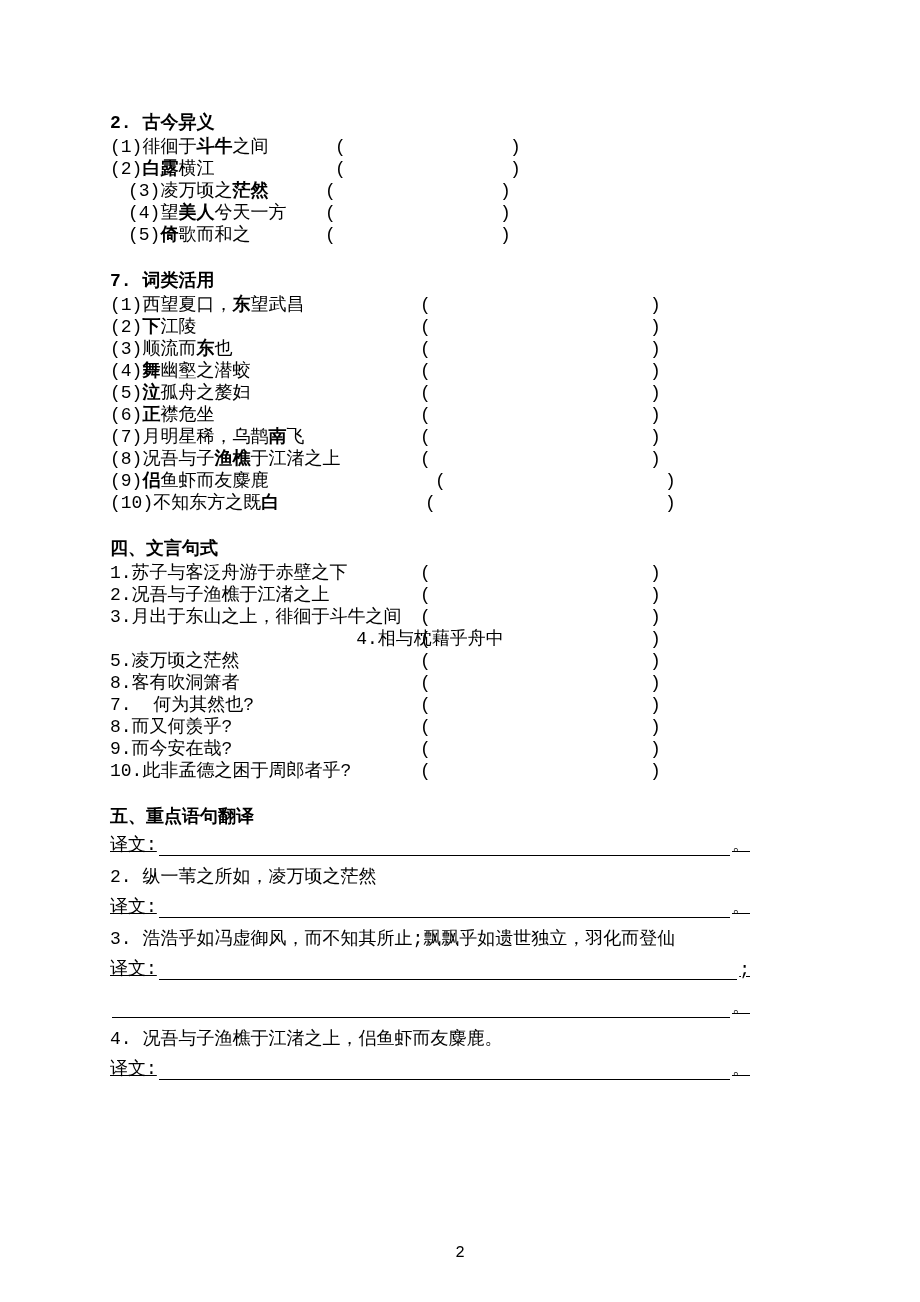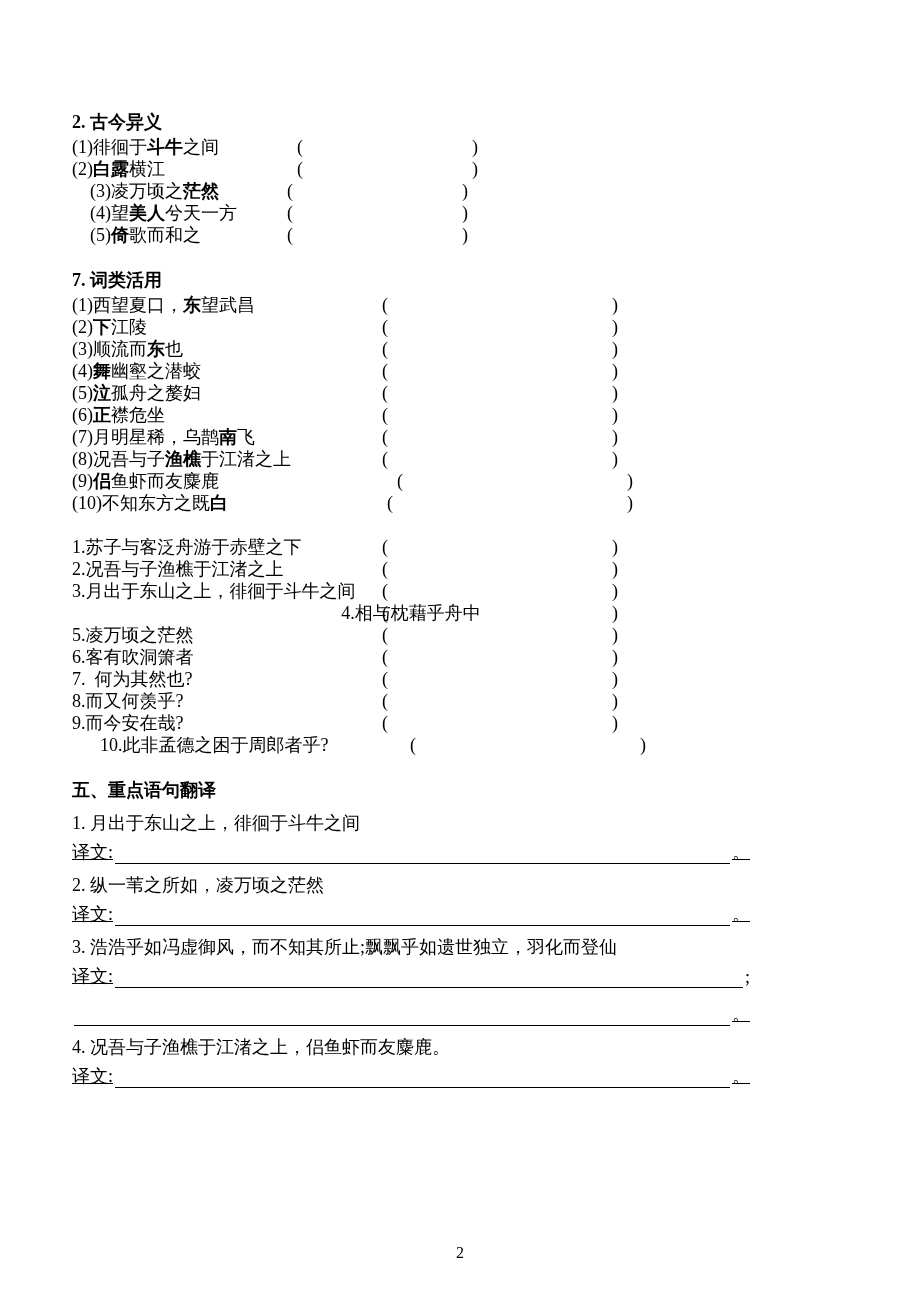--- a/index.html
+++ b/index.html
@@ -6,22 +6,23 @@
     margin: 0;
     padding: 0;
     background: #fff;
     font-family: "SimSun", "Songti SC", serif;
     color: #000;
   }
   .page {
     width: 920px;
     min-height: 1302px;
     box-sizing: border-box;
-    padding: 110px 170px 40px 72px;
+    padding: 110px 170px 40px 110px;
     position: relative;
+    font-family: Liberation Mono, monospace;
   }
   .section-title {
     font-weight: bold;
     font-size: 18px;
     margin-bottom: 2px;
   }
   .block {
     margin-bottom: 22px;
   }
   .row {
@@ -179,20 +180,21 @@
         <div class="row indent-0" style="position: relative; height: 22px;">
           <span class="label">(10)不知东方之既<span class="bold">白</span></span>
           <span style="flex: 0 0 auto;"></span>
           <span class="paren-open" style="position: absolute; left: 315px;">(</span>
           <span class="paren-close" style="position: absolute; left: 555px;">)</span>
         </div>
       </div>
   </div>
 
   <div class="block">
+    <div class="section-title">四、文言句式</div>
     <div id="section4-items">
         <div class="row indent-0" style="position: relative; height: 22px;">
           <span class="label">1.苏子与客泛舟游于赤壁之下</span>
           <span style="flex: 0 0 auto;"></span>
           <span class="paren-open" style="position: absolute; left: 310px;">(</span>
           <span class="paren-close" style="position: absolute; left: 540px;">)</span>
         </div>
         <div class="row indent-0" style="position: relative; height: 22px;">
           <span class="label">2.况吾与子渔樵于江渚之上</span>
           <span style="flex: 0 0 auto;"></span>
@@ -211,21 +213,21 @@
           <span class="paren-open" style="position: absolute; left: 310px;">(</span>
           <span class="paren-close" style="position: absolute; left: 540px;">)</span>
         </div>
         <div class="row indent-0" style="position: relative; height: 22px;">
           <span class="label">5.凌万顷之茫然</span>
           <span style="flex: 0 0 auto;"></span>
           <span class="paren-open" style="position: absolute; left: 310px;">(</span>
           <span class="paren-close" style="position: absolute; left: 540px;">)</span>
         </div>
         <div class="row indent-0" style="position: relative; height: 22px;">
-          <span class="label">6.客有吹洞箫者</span>
+          <span class="label">8.客有吹洞箫者</span>
           <span style="flex: 0 0 auto;"></span>
           <span class="paren-open" style="position: absolute; left: 310px;">(</span>
           <span class="paren-close" style="position: absolute; left: 540px;">)</span>
         </div>
         <div class="row indent-0" style="position: relative; height: 22px;">
           <span class="label">7.  何为其然也?</span>
           <span style="flex: 0 0 auto;"></span>
           <span class="paren-open" style="position: absolute; left: 310px;">(</span>
           <span class="paren-close" style="position: absolute; left: 540px;">)</span>
         </div>
@@ -234,33 +236,32 @@
           <span style="flex: 0 0 auto;"></span>
           <span class="paren-open" style="position: absolute; left: 310px;">(</span>
           <span class="paren-close" style="position: absolute; left: 540px;">)</span>
         </div>
         <div class="row indent-0" style="position: relative; height: 22px;">
           <span class="label">9.而今安在哉?</span>
           <span style="flex: 0 0 auto;"></span>
           <span class="paren-open" style="position: absolute; left: 310px;">(</span>
           <span class="paren-close" style="position: absolute; left: 540px;">)</span>
         </div>
-        <div class="row indent-0" style="position: relative; height: 22px; margin-left: 28px;">
+        <div class="row indent-0" style="position: relative; height: 22px;">
           <span class="label">10.此非孟德之困于周郎者乎?</span>
           <span style="flex: 0 0 auto;"></span>
           <span class="paren-open" style="position: absolute; left: 310px;">(</span>
           <span class="paren-close" style="position: absolute; left: 540px;">)</span>
         </div>
       </div>
   </div>
 
   <div class="block">
     <div class="section-title">五、重点语句翻译</div>
     <div id="section5-items">
-        <div class="translation-q">1.  月出于东山之上，徘徊于斗牛之间</div>
         <div class="translation-line">
           <span class="translation-prefix">译文:</span>
           <span class="underline-fill"></span>
           <span class="line-end">  。  </span>
         </div>
         <div class="translation-q">2.  纵一苇之所如，凌万顷之茫然</div>
         <div class="translation-line">
           <span class="translation-prefix">译文:</span>
           <span class="underline-fill"></span>
           <span class="line-end">  。  </span>

